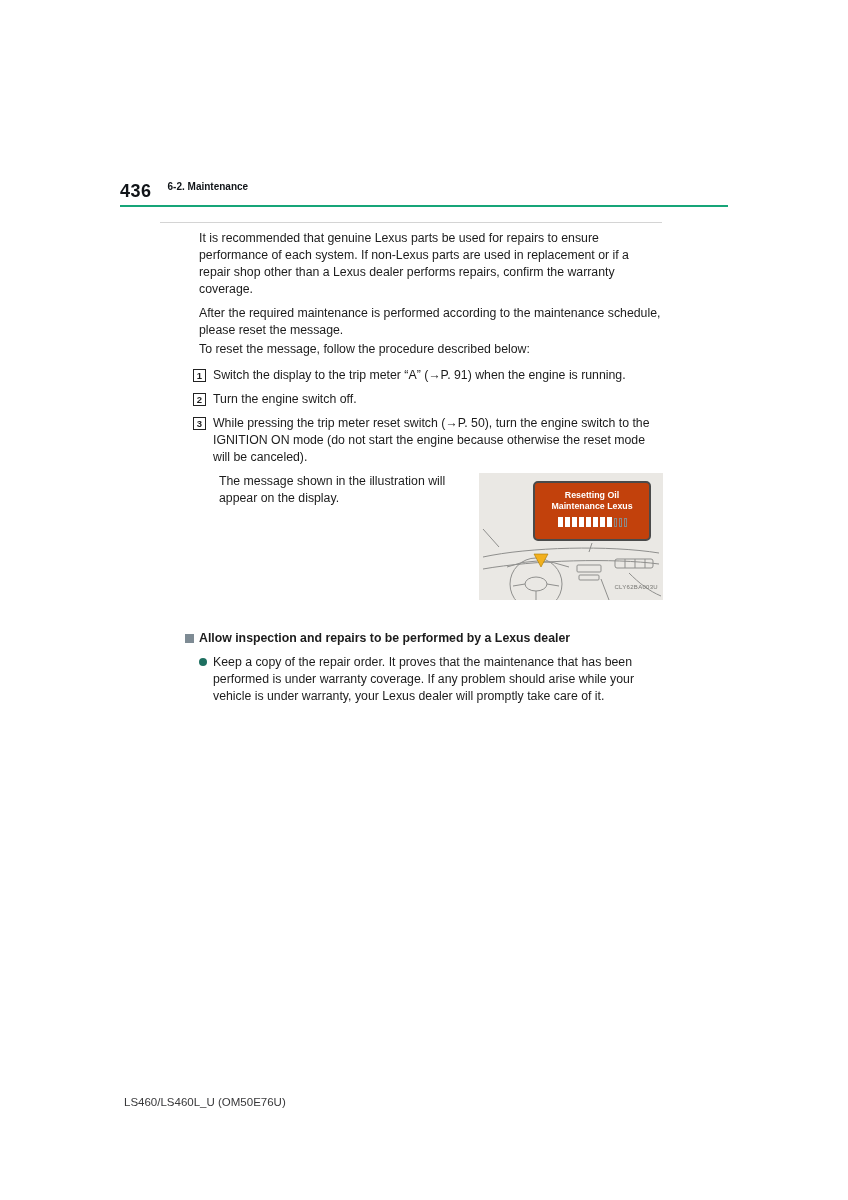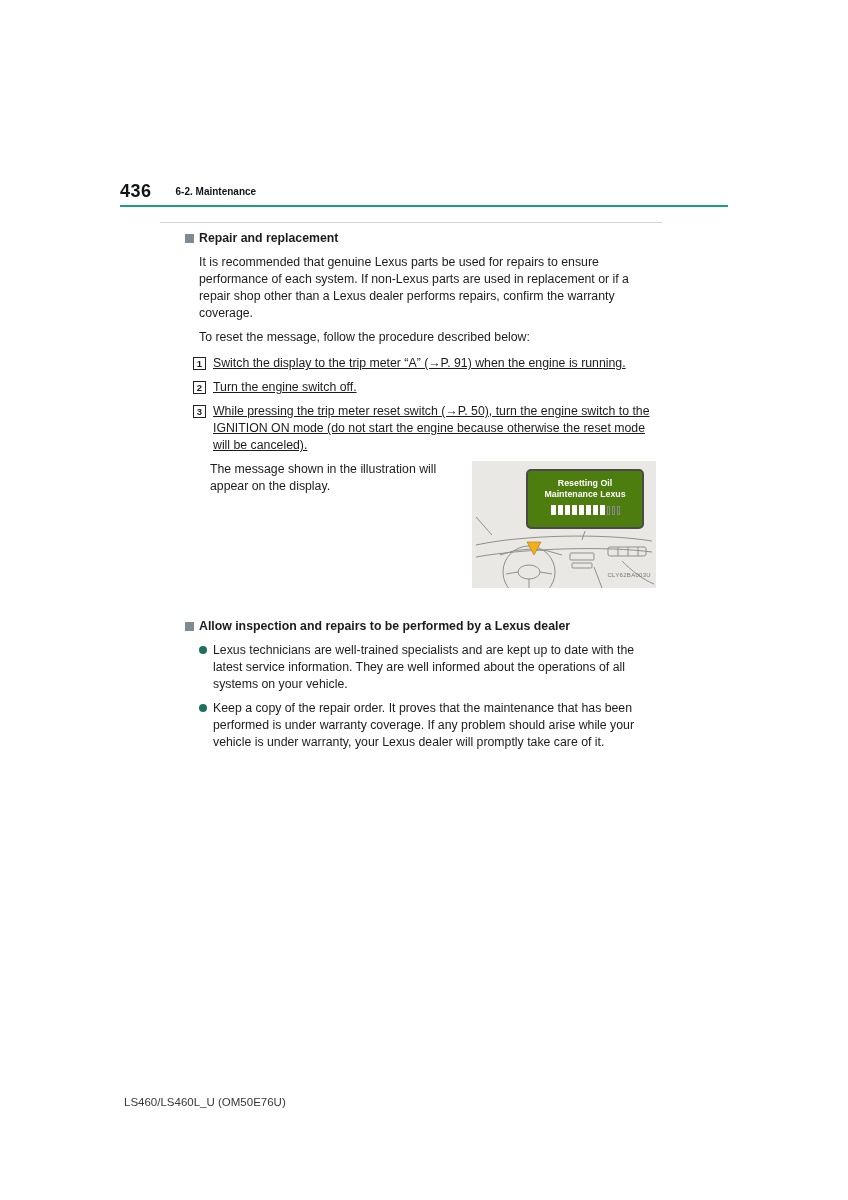--- a/index.html
+++ b/index.html
@@ -2,51 +2,51 @@
 <html><head>
 <meta charset="utf-8">
 <style>
   * { margin:0; padding:0; box-sizing:border-box; }
   html,body { background:#ffffff; }
   body {
     width:848px; height:1200px; position:relative;
     font-family:"Liberation Sans", sans-serif;
     color:#1c1c1c; overflow:hidden;
   }
-  .header { position:absolute; top:181px; left:120px; display:flex; align-items:center; gap:24px; }
+  .header { position:absolute; top:181px; left:120px; display:flex; align-items:flex-start; gap:16px; }
   .page-num { font-size:18px; font-weight:bold; color:#101418; letter-spacing:.5px; }
   .chapter  { font-size:10px; font-weight:bold; color:#101418; }
   .rule-green { position:absolute; top:205px; left:120px; width:608px; height:2px; background:#17a578; }
   .rule-gray  { position:absolute; top:222px; left:160px; width:502px; height:1px; background:#d4d4d4; }
 
   .content { position:absolute; top:230px; left:185px; width:478px; font-size:12.3px; line-height:17px; }
 
   .sec-title { display:flex; align-items:flex-start; gap:5px; font-weight:bold; margin-bottom:7px; }
   .sec-title .txt { flex:1; }
   .sq { width:9px; height:9px; background:#7e8b94; margin-top:4px; flex:none; }
   .mt10 { margin-top:10px; }
   .mt16 { margin-top:30px; }
 
   .para { margin-left:14px; margin-bottom:7px; }
   .para.tight { margin-bottom:2px; }
   .para.pre-steps { margin-bottom:9px; }
 
   .step { margin-left:8px; display:flex; gap:7px; margin-bottom:7px; }
   .step-badge { flex:none; width:13px; height:13px; border:1px solid #222; background:#fff;
     font-size:9.5px; font-weight:bold; display:flex; align-items:center; justify-content:center; margin-top:2px; }
-  .step-text { flex:1;text-decoration:underline; }
+  .step-text { flex:1; }
 
-  .note-row { margin-left:25px; margin-top:5px; margin-bottom:18px; display:flex; gap:12px; }
+  .note-row { margin-left:34px; margin-top:5px; margin-bottom:18px; display:flex; gap:12px; }
   .notes { width:250px; }
   .note { margin-bottom:8px; }
 
   .illustration { position:relative; width:184px; height:127px; background:#eae8e4; flex:none; overflow:hidden; }
   .dash-art { position:absolute; inset:0; }
   .display { position:absolute; left:54px; top:8px; width:118px; height:60px;
-    background:#4d7c0f; border:2px solid #4a4a4a; border-radius:5px; padding-top:7px; }
+    background:#c2410c; border:2px solid #4a4a4a; border-radius:5px; padding-top:7px; }
   .disp-line { color:#ffffff; font-weight:bold; font-size:8.8px; line-height:11px; text-align:center; }
   .bars { display:flex; justify-content:center; align-items:flex-end; gap:2px; margin-top:5px; height:10px; }
   .bar.filled { width:5px; height:10px; background:#ffffff; }
   .bar.empty  { width:3px; height:9px; border:1px solid #8a8a8a; }
   .illus-code { position:absolute; right:5px; bottom:4px; font-size:6px; color:#767672; letter-spacing:.3px; }
 
   .bullet-item { margin-left:14px; display:flex; gap:6px; margin-bottom:7px; }
   .dot { flex:none; width:8px; height:8px; border-radius:50%; background:#1e6f60; margin-top:4px; }
   .bullet-text { flex:1; }
 
@@ -59,26 +59,23 @@
 
   <header class="header">
     <span class="page-num">436</span>
     <span class="chapter">6-2. Maintenance</span>
   </header>
   <div class="rule-green"></div>
   <div class="rule-gray"></div>
 
   <main class="content">
 
-    <div class="sec-title">
-      <span class="sq"></span>
-      <span class="txt">Repair and replacement</span>
-    </div>
     <p class="para">It is recommended that genuine Lexus parts be used for repairs to ensure performance of each system. If non-Lexus parts are used in replacement or if a repair shop other than a Lexus dealer performs repairs, confirm the warranty coverage.</p>
 
+    <p class="para tight">After the required maintenance is performed according to the maintenance schedule, please reset the message.</p>
     <p class="para pre-steps">To reset the message, follow the procedure described below:</p>
 
     <div class="step">
       <span class="step-badge">1</span>
       <span class="step-text">Switch the display to the trip meter “A” (→P. 91) when the engine is running.</span>
     </div>
     <div class="step">
       <span class="step-badge">2</span>
       <span class="step-text">Turn the engine switch off.</span>
     </div>
@@ -131,23 +128,19 @@
         <span class="illus-code">CLY62BA003U</span>
       </div>
     </div>
 
     <div class="sec-title mt16">
       <span class="sq"></span>
       <span class="txt">Allow inspection and repairs to be performed by a Lexus dealer</span>
     </div>
     <div class="bullet-item">
       <span class="dot"></span>
-      <span class="bullet-text">Lexus technicians are well-trained specialists and are kept up to date with the latest service information. They are well informed about the operations of all systems on your vehicle.</span>
-    </div>
-    <div class="bullet-item">
-      <span class="dot"></span>
       <span class="bullet-text">Keep a copy of the repair order. It proves that the maintenance that has been performed is under warranty coverage. If any problem should arise while your vehicle is under warranty, your Lexus dealer will promptly take care of it.</span>
     </div>
 
   </main>
 
   <footer class="footer">LS460/LS460L_U (OM50E76U)</footer>
 </div>
 
 </body></html>

